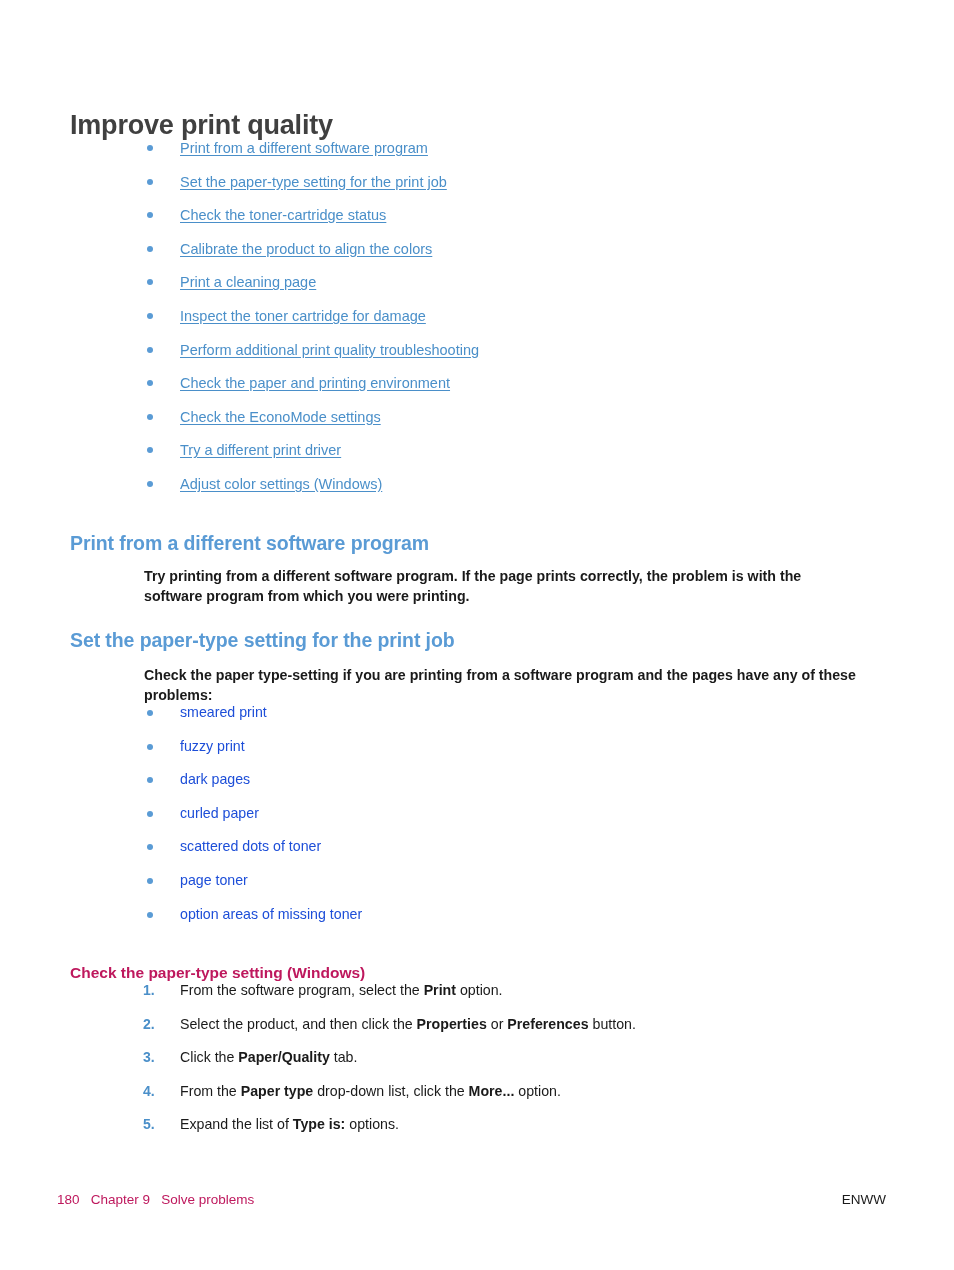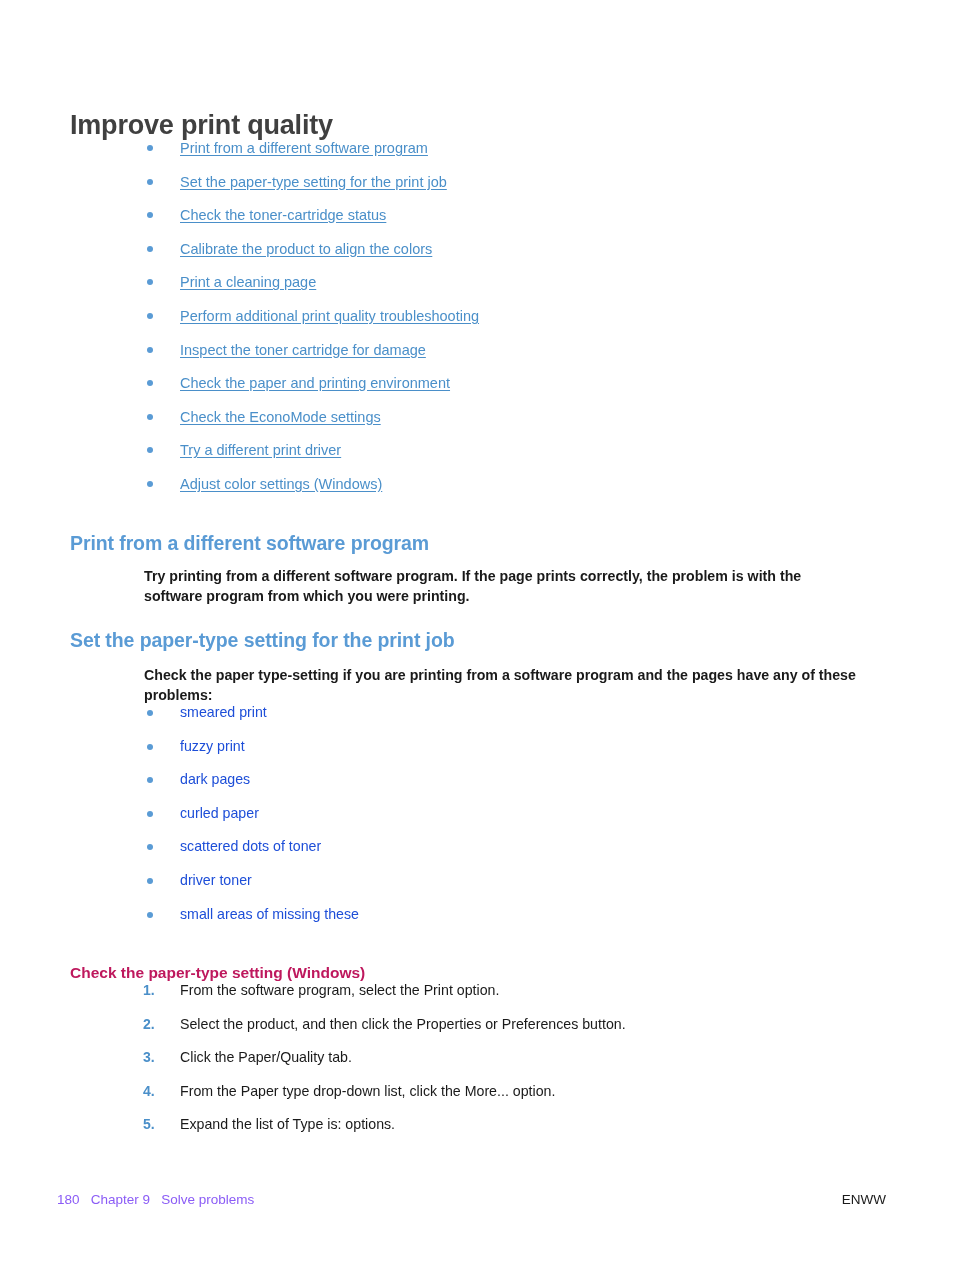--- a/index.html
+++ b/index.html
@@ -152,36 +152,36 @@
     font-size: 14px;
     font-weight: bold;
     color: #4a8fc9;
     line-height: 19px;
   }
   .olist-text {
     font-size: 14.2px;
     line-height: 19px;
     color: #1a1a1a;
   }
-  .olist-text b { font-weight: normal; }
+  .olist-text b { font-weight: bold; }
 
   
   .footer {
     position: absolute;
     left: 0;
     top: 1192px;
     width: 954px;
     height: 22px;
   }
   .footer-left {
     position: absolute;
     left: 57px;
     top: 0;
     font-size: 13.5px;
-    color: #8b5cf6;
+    color: #be185d;
     white-space: pre;
   }
   .footer-right {
     position: absolute;
     right: 68px;
     top: 0;
     font-size: 13.5px;
     color: #1a1a1a;
     text-align: center;
   }
@@ -192,44 +192,44 @@
 <div class="page">
 
   <h1 class="page-title">Improve print quality</h1>
 
   <div class="toc" id="toc">
       <div class="toc-item"><span class="toc-bullet"></span><a class="toc-link">Print from a different software program</a></div>
       <div class="toc-item"><span class="toc-bullet"></span><a class="toc-link">Set the paper-type setting for the print job</a></div>
       <div class="toc-item"><span class="toc-bullet"></span><a class="toc-link">Check the toner-cartridge status</a></div>
       <div class="toc-item"><span class="toc-bullet"></span><a class="toc-link">Calibrate the product to align the colors</a></div>
       <div class="toc-item"><span class="toc-bullet"></span><a class="toc-link">Print a cleaning page</a></div>
+      <div class="toc-item"><span class="toc-bullet"></span><a class="toc-link">Inspect the toner cartridge for damage</a></div>
       <div class="toc-item"><span class="toc-bullet"></span><a class="toc-link">Perform additional print quality troubleshooting</a></div>
-      <div class="toc-item"><span class="toc-bullet"></span><a class="toc-link">Inspect the toner cartridge for damage</a></div>
       <div class="toc-item"><span class="toc-bullet"></span><a class="toc-link">Check the paper and printing environment</a></div>
       <div class="toc-item"><span class="toc-bullet"></span><a class="toc-link">Check the EconoMode settings</a></div>
       <div class="toc-item"><span class="toc-bullet"></span><a class="toc-link">Try a different print driver</a></div>
       <div class="toc-item"><span class="toc-bullet"></span><a class="toc-link">Adjust color settings (Windows)</a></div>
     </div>
 
   <h2 class="h2" id="h2-print-from">Print from a different software program</h2>
 
   <p class="para" id="para-print-from">Try printing from a different software program. If the page prints correctly, the problem is with the software program from which you were printing.</p>
 
   <h2 class="h2" id="h2-set-paper">Set the paper-type setting for the print job</h2>
 
   <p class="para" id="para-set-paper">Check the paper type-setting if you are printing from a software program and the pages have any of these problems:</p>
 
   <div class="blist" id="problem-bullets">
       <div class="blist-item"><span class="blist-bullet"></span><span class="blist-text">smeared print</span></div>
       <div class="blist-item"><span class="blist-bullet"></span><span class="blist-text">fuzzy print</span></div>
       <div class="blist-item"><span class="blist-bullet"></span><span class="blist-text">dark pages</span></div>
       <div class="blist-item"><span class="blist-bullet"></span><span class="blist-text">curled paper</span></div>
       <div class="blist-item"><span class="blist-bullet"></span><span class="blist-text">scattered dots of toner</span></div>
-      <div class="blist-item"><span class="blist-bullet"></span><span class="blist-text">driver toner</span></div>
-      <div class="blist-item"><span class="blist-bullet"></span><span class="blist-text">small areas of missing these</span></div>
+      <div class="blist-item"><span class="blist-bullet"></span><span class="blist-text">page toner</span></div>
+      <div class="blist-item"><span class="blist-bullet"></span><span class="blist-text">option areas of missing toner</span></div>
     </div>
 
   <h3 class="h3" id="h3-check-paper">Check the paper-type setting (Windows)</h3>
 
   <div class="olist" id="steps-list">
       <div class="olist-item"><span class="olist-num">1.</span><span class="olist-text">From the software program, select the <b>Print</b> option.</span></div>
       <div class="olist-item"><span class="olist-num">2.</span><span class="olist-text">Select the product, and then click the <b>Properties</b> or <b>Preferences</b> button.</span></div>
       <div class="olist-item"><span class="olist-num">3.</span><span class="olist-text">Click the <b>Paper/Quality</b> tab.</span></div>
       <div class="olist-item"><span class="olist-num">4.</span><span class="olist-text">From the <b>Paper type</b> drop-down list, click the <b>More...</b> option.</span></div>
       <div class="olist-item"><span class="olist-num">5.</span><span class="olist-text">Expand the list of <b>Type is:</b> options.</span></div>

